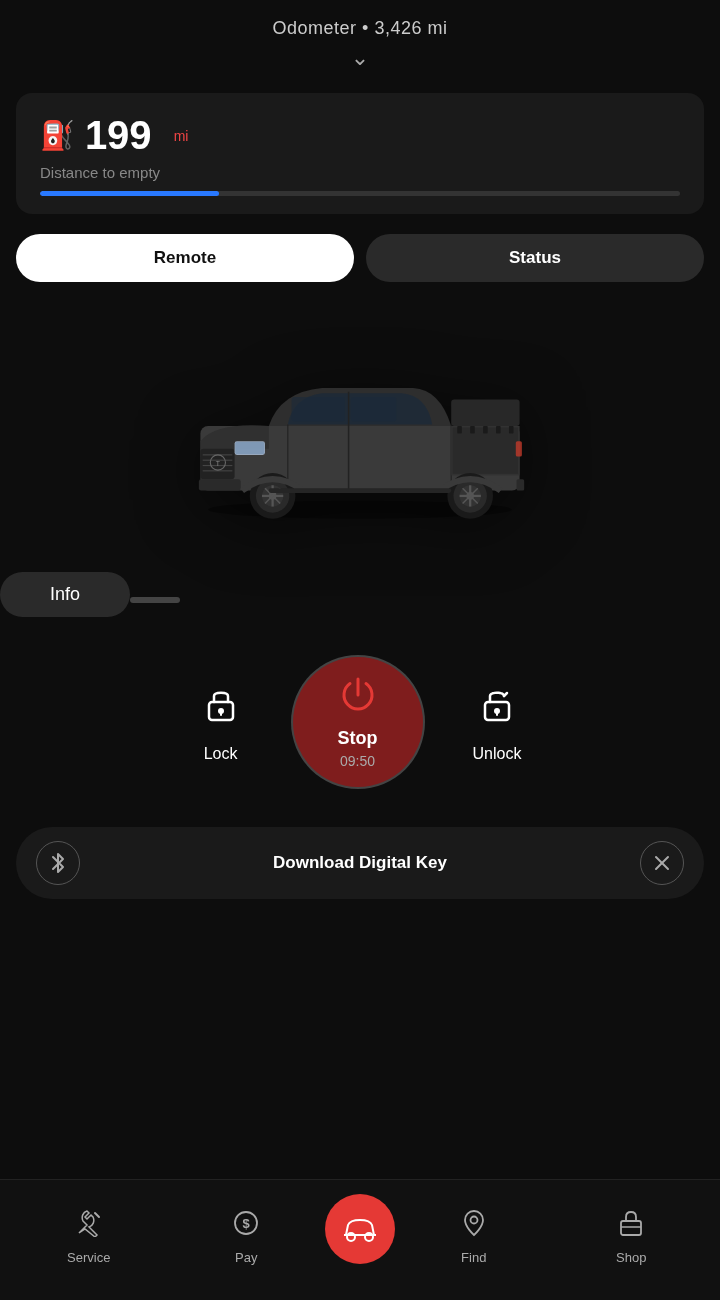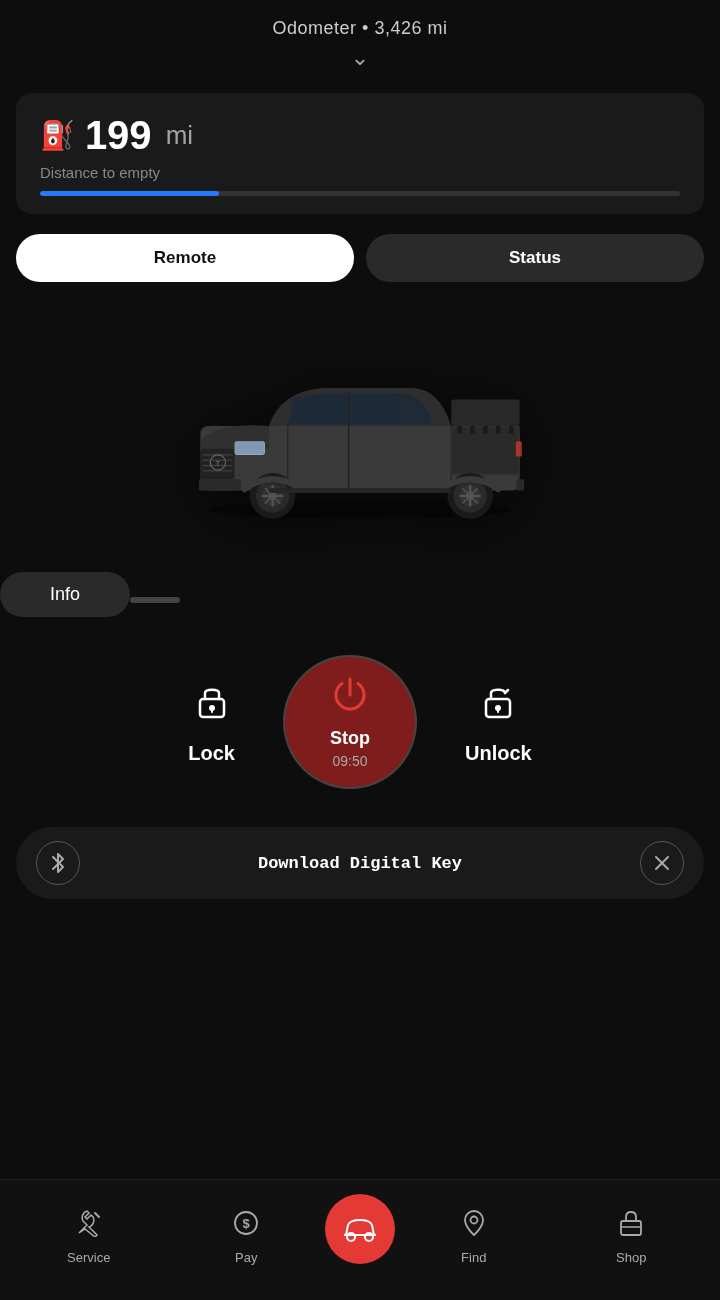--- a/index.html
+++ b/index.html
@@ -47,24 +47,24 @@
     }
     .fuel-icon {
       font-size: 28px;
     }
     .fuel-value {
       font-size: 40px;
       font-weight: 700;
       color: #fff;
     }
     .fuel-unit {
-      font-size: 26px;
+      font-size: 14px;
       font-weight: 400;
-      color: #a3a3a3;
-      margin-left: 4px;
+      color: #ef4444;
+      margin-left: 12px;
     }
     .fuel-label {
       color: #888;
       font-size: 15px;
       margin-top: 6px;
     }
     .fuel-progress {
       margin-top: 10px;
       height: 5px;
       background: #333;
@@ -151,22 +151,22 @@
       gap: 10px;
       cursor: pointer;
       background: none;
       border: none;
       color: #fff;
     }
     .control-icon {
       font-size: 36px;
     }
     .control-label {
-      font-size: 20px;
-      font-weight: 700;
+      font-size: 16px;
+      font-weight: 400;
     }
     .stop-btn-circle {
       width: 130px;
       height: 130px;
       border-radius: 50%;
       background: #7f1d1d;
       border: none;
       display: flex;
       flex-direction: column;
       align-items: center;
@@ -208,21 +208,20 @@
       display: flex;
       align-items: center;
       justify-content: center;
       font-size: 20px;
       color: #aaa;
     }
     .digital-key-text {
       font-size: 17px;
       font-weight: 600;
       color: #fff;
-      font-family: Liberation Mono, monospace;
     }
     .digital-key-close {
       width: 44px;
       height: 44px;
       border-radius: 50%;
       background: #1a1a1a;
       border: 1.5px solid #555;
       display: flex;
       align-items: center;
       justify-content: center;

